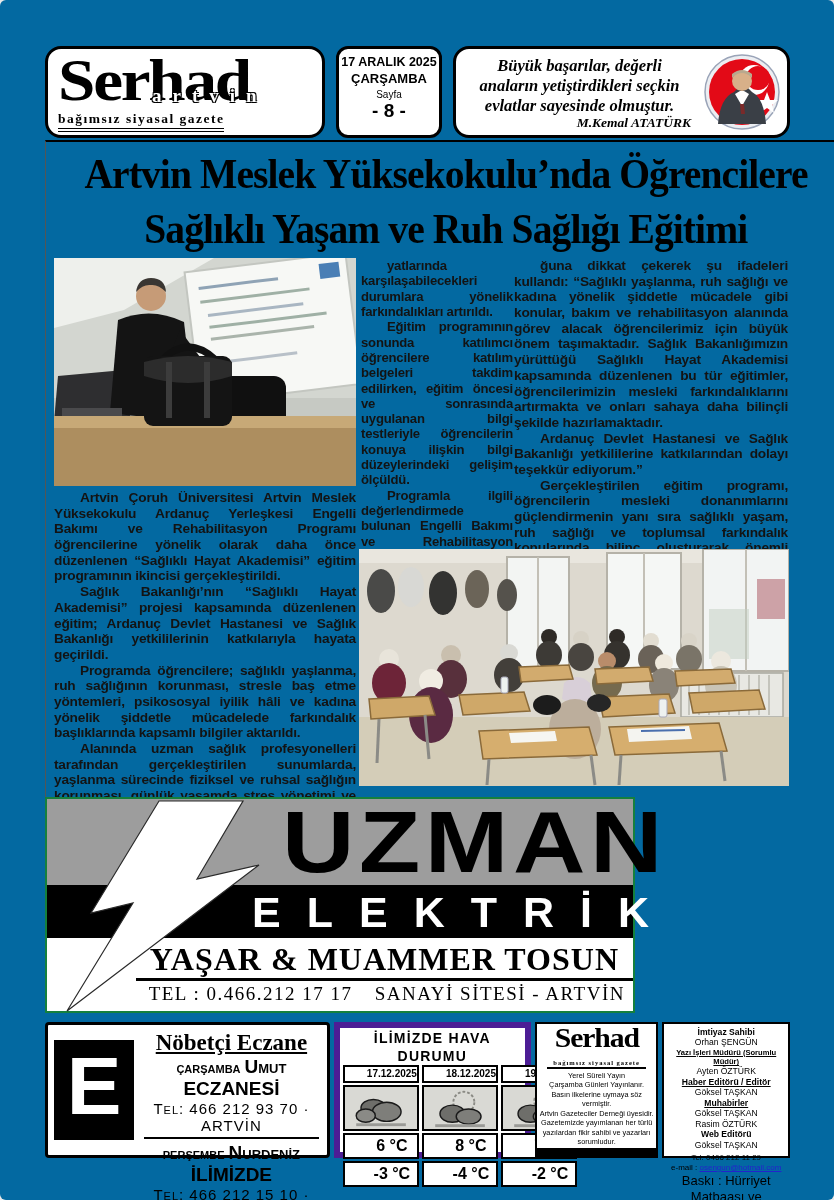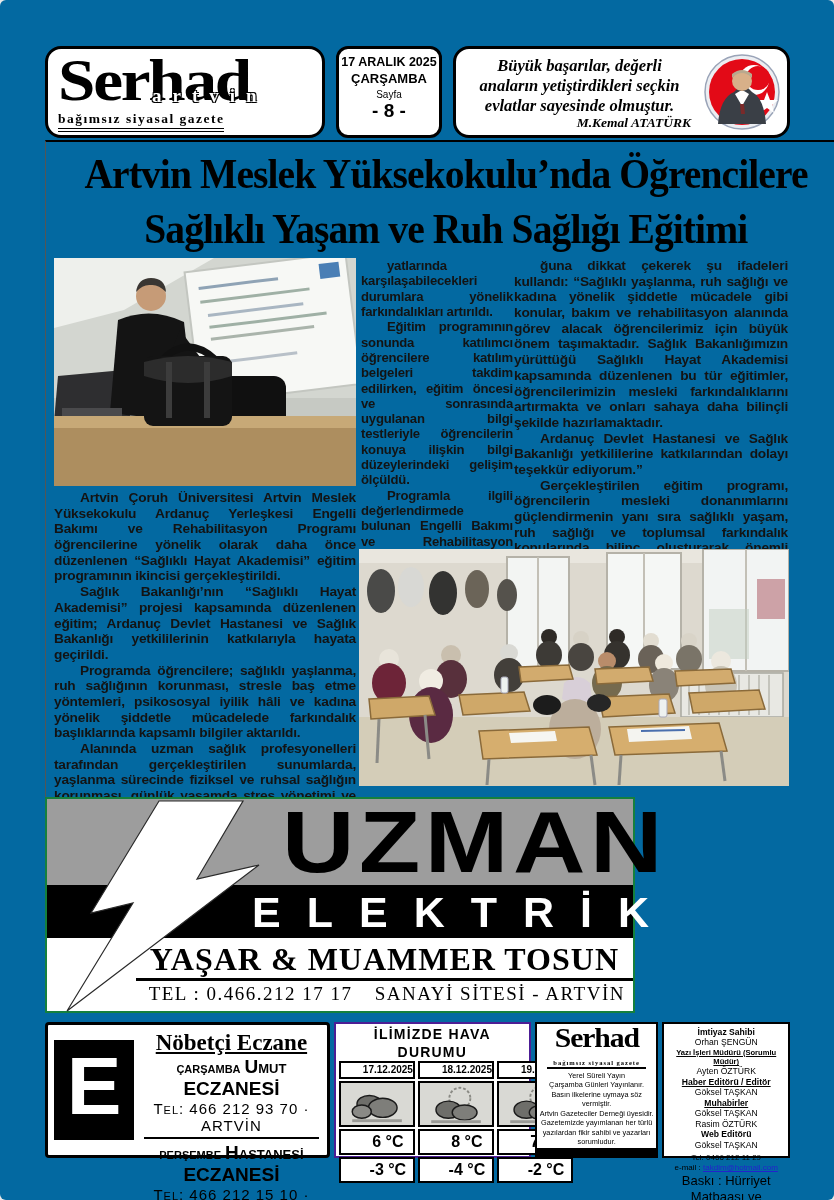--- a/index.html
+++ b/index.html
@@ -53,21 +53,21 @@
   .bottom { position:absolute; top:1022px; left:45px; width:745px; height:136px; display:flex; gap:4px; }
   .pharm { width:288px; border:3px solid #000; border-radius:4px; display:flex; padding:5px 6px; gap:8px; background:#fff; }
   .pharm-e { width:80px; height:100px; background:#000; color:#fff; font-weight:bold; font-size:82px; line-height:92px; text-align:center; align-self:center; }
   .pharm-right { flex:1; text-align:center; }
   .pharm-title { font-family:"Liberation Serif",serif; font-weight:bold; font-size:23px; line-height:26px; text-decoration:underline; }
   .pharm-day { font-size:11px; font-weight:bold; font-variant:small-caps; margin-right:4px; }
   .pharm-name { font-size:19px; font-weight:bold; font-variant:small-caps; }
   .pharm-tel { font-size:15px; font-variant:small-caps; letter-spacing:1px; line-height:17px; }
   .pharm-sep { border-top:2px solid #000; margin:3px 2px; }
 
-  .weather { width:197px; border:2px solid #4c1d95; padding:1px 3px; background:#fff; }
+  .weather { width:197px; border:6px solid #4c1d95; padding:1px 3px; background:#fff; }
   .weather-title { font-weight:bold; font-size:14px; letter-spacing:1.2px; text-align:center; line-height:18px; }
   .weather-grid { display:flex; gap:3px; }
   .wday { flex:1; display:flex; flex-direction:column; gap:2px; }
   .wcell { border:2px solid #000; text-align:center; background:#fff;padding-left:22px; }
   .wdate { font-size:10px; font-weight:bold; line-height:14px; }
   .wicon { height:46px; background:#d9d9d4; padding:0; }
   .wtemp { font-size:16px; font-weight:bold; line-height:22px; }
 
   .paper-info { width:125px; border:2px solid #000; text-align:center; position:relative; padding:2px 2px 12px; overflow:hidden; background:#fff; }
   .pi-logo { font-family:"Liberation Serif",serif; font-weight:bold; font-size:27px; line-height:25px; letter-spacing:-1px; transform:scaleX(1.1); transform-origin:center top; }
@@ -294,21 +294,21 @@
     <div class="pharm">
       <div class="pharm-e">E</div>
       <div class="pharm-right">
         <div class="pharm-title">Nöbetçi Eczane</div>
         <div>
           <span class="pharm-day">ÇARŞAMBA</span><span class="pharm-name">Umut ECZANESİ</span>
           <div class="pharm-tel">Tel: 466 212 93 70 · ARTVİN</div>
         </div>
         <div class="pharm-sep"></div>
         <div>
-          <span class="pharm-day">PERŞEMBE</span><span class="pharm-name">Hastanesi ECZANESİ</span>
+          <span class="pharm-day">PERŞEMBE</span><span class="pharm-name">Nurdeniz İLİMİZDE</span>
           <div class="pharm-tel">Tel: 466 212 15 10 · ARTVİN</div>
         </div>
       </div>
     </div>
 
     <div class="weather">
       <div class="weather-title">İLİMİZDE HAVA DURUMU</div>
       <div class="weather-grid">
         <div class="wday">
           <div class="wcell wdate">17.12.2025</div>
@@ -371,20 +371,20 @@
       <div>Ayten ÖZTÜRK</div>
       <div class="imp-bu">Haber Editörü / Editör</div>
       <div>Göksel TAŞKAN</div>
       <div class="imp-bu">Muhabirler</div>
       <div>Göksel TAŞKAN</div>
       <div>Rasim ÖZTÜRK</div>
       <div class="imp-b">Web Editörü</div>
       <div>Göksel TAŞKAN</div>
       <div class="imp-gap"></div>
       <div style="font-size:8px">Tel: 0466 212 11 29</div>
-      <div style="font-size:8px"><span>e-mail :</span> <span class="imp-email">takdim@hotmail.com</span></div>
+      <div style="font-size:8px"><span>e-mail :</span> <span class="imp-email">osengun@hotmail.com</span></div>
       <div style="font-size:13px">Baskı : Hürriyet Matbaası ve</div>
       <div style="font-size:8px">Serhad Artvin Gazetesi</div>
       <div style="font-size:8px">İnönü Cd. No: 16D - ARTVİN</div>
     </div>
   </div>
 
 </div>
 
 </body></html>

